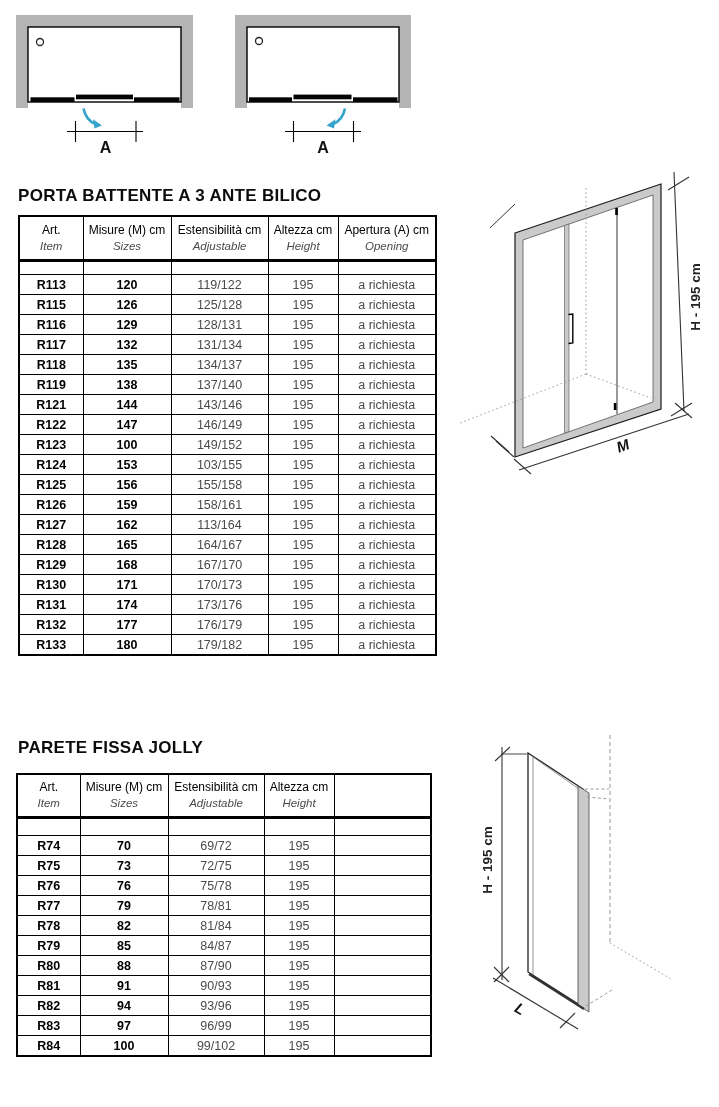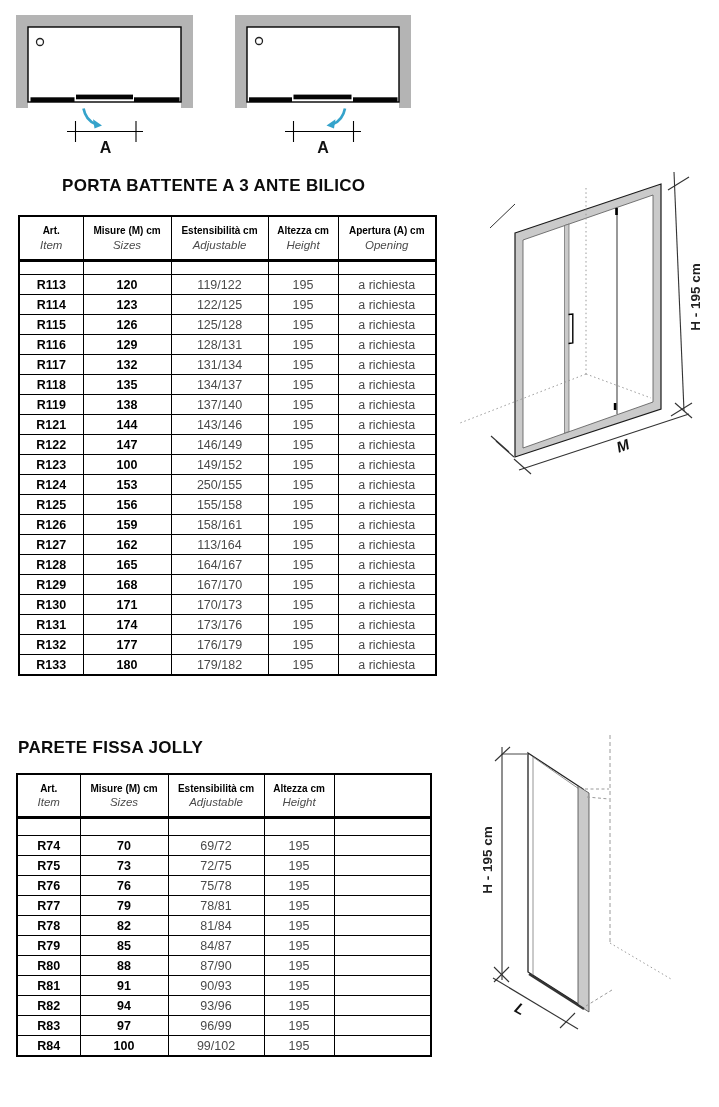--- a/index.html
+++ b/index.html
@@ -1,29 +1,29 @@
 <!DOCTYPE html>
 <html><head>
 <meta charset="utf-8">
 <style>
   html,body{margin:0;padding:0;background:#fff;}
   .page{position:relative;width:719px;height:1107px;background:#fff;overflow:hidden;
         font-family:"Liberation Sans",sans-serif;color:#000;}
   svg.overlay{position:absolute;left:0;top:0;width:719px;height:1107px;}
   .sec-title{position:absolute;font-size:17px;font-weight:bold;letter-spacing:.3px;color:#0c0c0c;white-space:nowrap;}
-  #title1{left:18px;top:176px;margin-left:44px;}
+  #title1{left:18px;top:186px;}
   #title2{left:18px;top:738px;}
   table{position:absolute;border-collapse:collapse;table-layout:fixed;background:transparent;
         border:2px solid #000;}
   #table1{left:18px;top:215px;width:417px;}
   #table2{left:16px;top:773px;width:414px;}
   th,td{border:1px solid #000;text-align:center;vertical-align:middle;padding:0;overflow:hidden;}
   thead th{border-bottom:3px solid #000;height:42px;vertical-align:middle;}
   #table2 thead th{height:41px;}
-  .h-main{font-weight:bold;font-size:10px;color:#000;line-height:1.15;}
+  .h-main{font-weight:normal;font-size:12px;color:#000;line-height:1.15;}
   .h-sub{font-style:italic;font-weight:normal;font-size:11.5px;color:#4a4a4a;margin-top:3px;line-height:1;}
   .spacer-row td{height:12px;}
   #table2 .spacer-row td{height:16px;}
   tbody td{height:19px;font-size:12.5px;}
   td.c-art,td.c-size{font-weight:bold;color:#000;}
   td.c-val{font-weight:normal;color:#4a4a4a;}
   
   .lblA{font-family:"Liberation Sans",sans-serif;font-size:16px;font-weight:bold;text-anchor:middle;fill:#111;}
   .lblH{font-family:"Liberation Sans",sans-serif;font-size:13.5px;font-weight:bold;text-anchor:middle;fill:#222;}
   .lblML{font-family:"Liberation Sans",sans-serif;font-size:15px;font-weight:bold;font-style:italic;text-anchor:middle;fill:#111;}
@@ -179,27 +179,20 @@
           <td></td>
         </tr>
         <tr>
           <td class="c-art">R113</td>
           <td class="c-size">120</td>
           <td class="c-val">119/122</td>
           <td class="c-val">195</td>
           <td class="c-val">a richiesta</td>
         </tr>
         <tr>
-          <td class="c-art">R114</td>
-          <td class="c-size">123</td>
-          <td class="c-val">122/125</td>
-          <td class="c-val">195</td>
-          <td class="c-val">a richiesta</td>
-        </tr>
-        <tr>
           <td class="c-art">R115</td>
           <td class="c-size">126</td>
           <td class="c-val">125/128</td>
           <td class="c-val">195</td>
           <td class="c-val">a richiesta</td>
         </tr>
         <tr>
           <td class="c-art">R116</td>
           <td class="c-size">129</td>
           <td class="c-val">128/131</td>
@@ -244,21 +237,21 @@
         <tr>
           <td class="c-art">R123</td>
           <td class="c-size">100</td>
           <td class="c-val">149/152</td>
           <td class="c-val">195</td>
           <td class="c-val">a richiesta</td>
         </tr>
         <tr>
           <td class="c-art">R124</td>
           <td class="c-size">153</td>
-          <td class="c-val">250/155</td>
+          <td class="c-val">103/155</td>
           <td class="c-val">195</td>
           <td class="c-val">a richiesta</td>
         </tr>
         <tr>
           <td class="c-art">R125</td>
           <td class="c-size">156</td>
           <td class="c-val">155/158</td>
           <td class="c-val">195</td>
           <td class="c-val">a richiesta</td>
         </tr>

